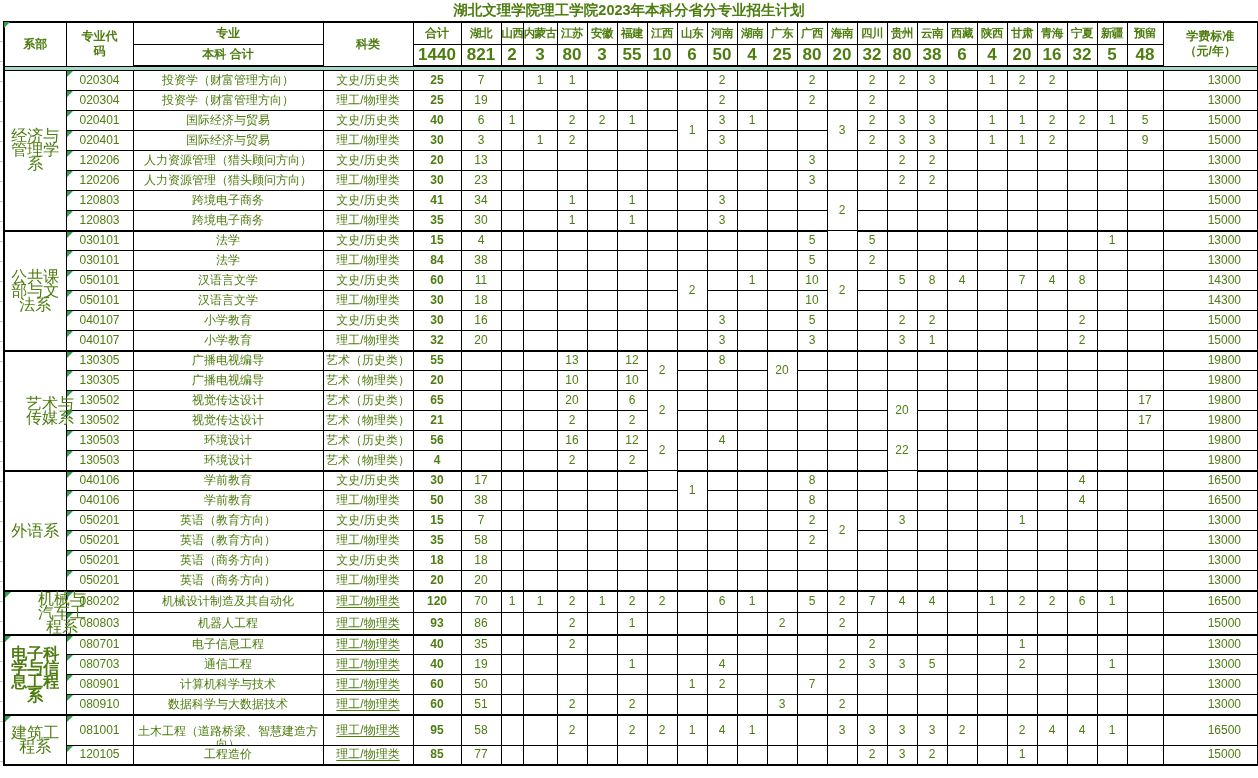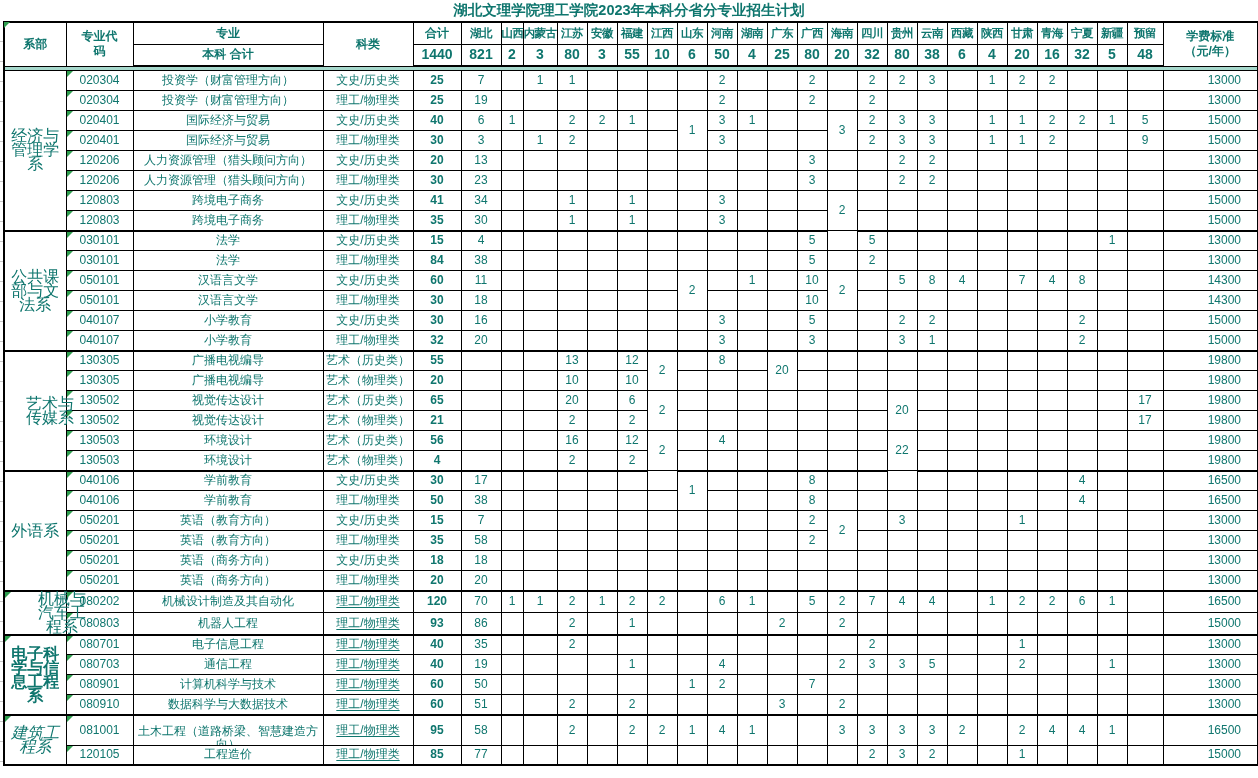--- a/index.html
+++ b/index.html
@@ -1,29 +1,29 @@
 <!DOCTYPE html>
 <html><head>
 <meta charset="utf-8">
 <style>
   html,body{margin:0;padding:0;background:#fff;}
   .stage{position:relative;width:1258px;height:778px;background:#fff;overflow:hidden;
-         font-family:"Liberation Sans","DejaVu Sans",sans-serif;color:#0f766e;}
+         font-family:"Liberation Sans","DejaVu Sans",sans-serif;color:#4d7c0f;}
   .gutter{position:absolute;left:0;top:22px;width:3px;height:756px;
           background:repeating-linear-gradient(to bottom,#fff 0,#fff 19px,#c8c8c8 19px,#c8c8c8 20px);}
   .title{position:absolute;left:0;top:0;width:1258px;height:21px;line-height:21px;
          text-align:center;font-weight:bold;font-size:14.5px;}
   table{border-collapse:collapse;table-layout:fixed;width:1254px;
         position:absolute;left:3px;top:21px;}
   th,td{border:1px solid #000;padding:0;text-align:center;vertical-align:middle;
         font-size:12px;line-height:13px;}
   thead tr{height:22px;}
   thead th{font-weight:bold;}
   th.prov{font-size:11.5px;letter-spacing:-0.6px;white-space:nowrap;overflow:hidden;}
-  th.num{font-size:14px;letter-spacing:0;}
+  th.num{font-size:17px;letter-spacing:0;}
   .hdr-bottom th{border-bottom:2px solid #000;}
   tr.sep{height:3px;}
   tr.sep td{background:#a6d8cc;border-top:none;border-bottom:none;height:3px;}
   tbody tr{height:20px;}
   td.dept{font-size:16px;line-height:14px;}
   td.code{position:relative;}
   td.rel{position:relative;}
   .tri{position:absolute;left:0;top:0;width:0;height:0;
        border-top:6px solid #2f9e4f;border-right:6px solid transparent;}
   td.total{font-weight:bold;}
@@ -1087,21 +1087,21 @@
           <td></td>
           <td></td>
           <td></td>
           <td></td>
           <td></td>
           <td></td>
           <td></td>
           <td class="fee">13000</td>
         </tr>
         <tr>
-          <td class="dept rel" rowspan="2" style="border-bottom: 2px solid rgb(0, 0, 0); font-style: italic;"><span class="wrap50">建筑工程系</span><span class="tri"></span></td>
+          <td class="dept rel" rowspan="2" style="border-bottom: 2px solid rgb(0, 0, 0);"><span class="wrap50">建筑工程系</span><span class="tri"></span></td>
           <td class="code rel">081001<span class="tri"></span></td>
           <td class="major">
             <div class="clip">土木工程（道路桥梁、智慧建造方向）</div>
           </td>
           <td class="cat u">理工/物理类</td>
           <td class="total">95</td>
           <td>58</td>
           <td></td>
           <td></td>
           <td>2</td>

